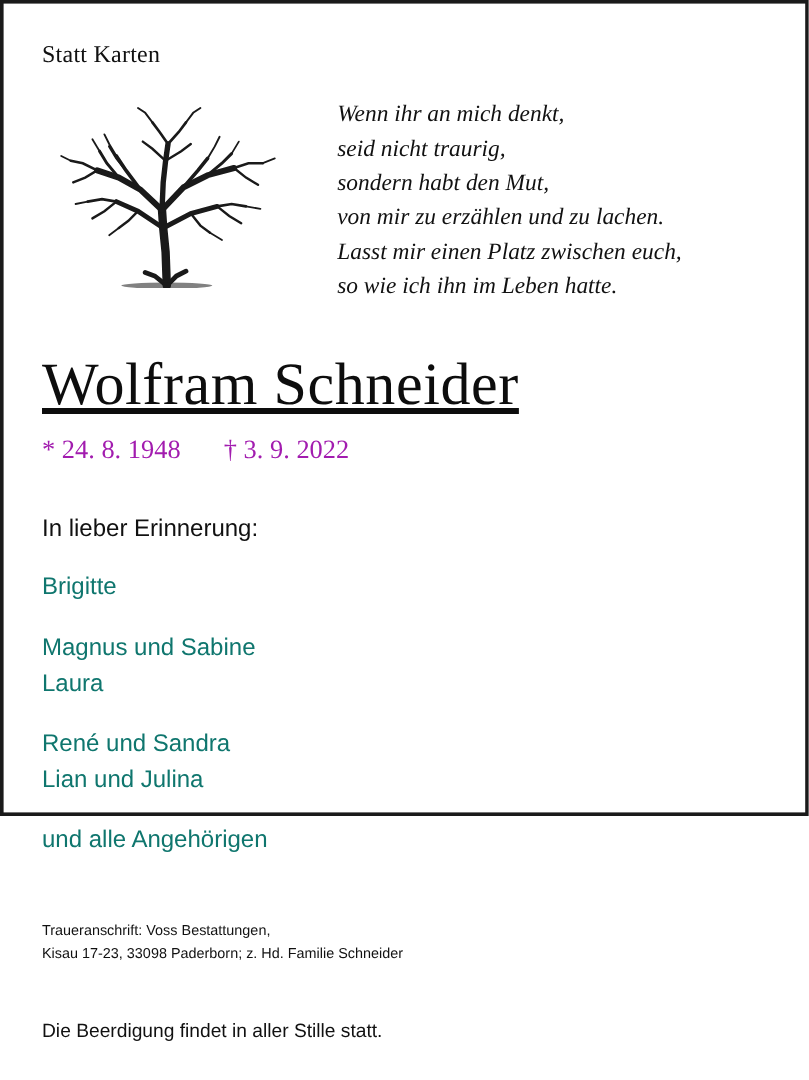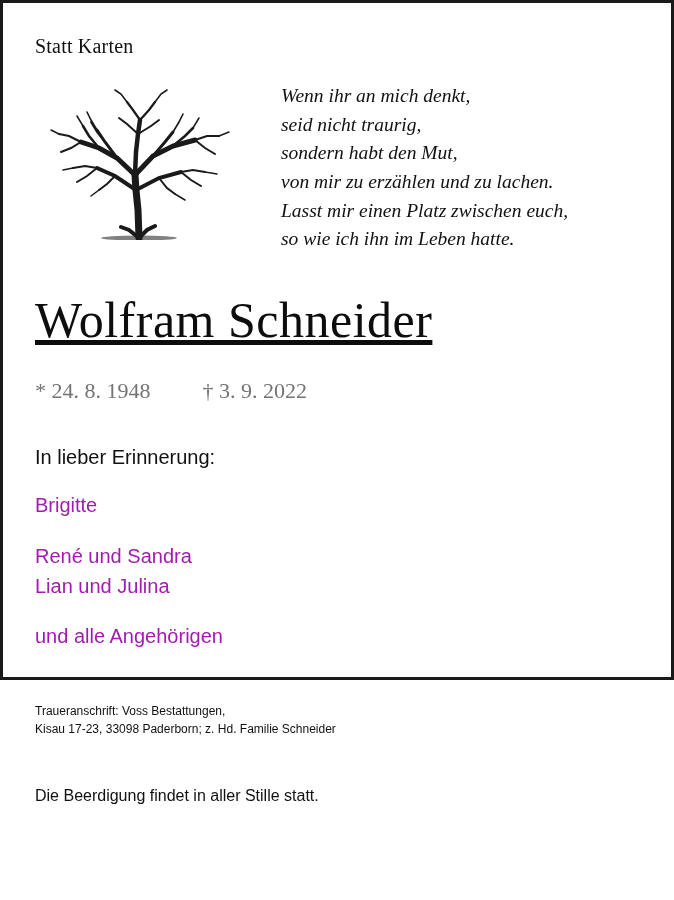--- a/index.html
+++ b/index.html
@@ -64,45 +64,45 @@
     font-weight: 400;
     letter-spacing: 0.5px;
     color: #0d0d0d;
     margin: 40px 0 0 2px;
     line-height: 1.05;
     text-decoration: underline;
   }
   .dates {
     font-family: "Liberation Serif", serif;
     font-size: 22px;
-    color: #737373;
-    margin: 32px 0 0 2px;
+    color: #a21caf;
+    margin: 16px 0 0 2px;
     display: flex;
-    gap: 52px;
+    gap: 36px;
   }
   .memory-intro {
     font-family: "Liberation Sans", sans-serif;
     font-size: 20px;
     color: #111111;
     margin: 42px 0 0 2px;
   }
   .mourners {
     margin: 22px 0 0 2px;
   }
   .mourner-group {
     margin-bottom: 21px;
   }
   .mourner-group:last-child {
     margin-bottom: 0;
   }
   .mourner-line {
     font-family: "Liberation Sans", sans-serif;
     font-size: 20px;
     line-height: 1.48;
-    color: #a21caf;
+    color: #0f766e;
   }
   .address {
     font-family: "Liberation Sans", sans-serif;
     font-size: 12px;
     line-height: 1.55;
     color: #111111;
     margin: 50px 0 0 2px;
   }
   .footer-note {
     font-family: Liberation Sans, sans-serif;
@@ -191,20 +191,24 @@
     <span>† 3. 9. 2022</span>
   </div>
 
   <div class="memory-intro">In lieber Erinnerung:</div>
 
   <div class="mourners">
     <div class="mourner-group">
       <div class="mourner-line">Brigitte</div>
     </div>
     <div class="mourner-group">
+      <div class="mourner-line">Magnus und Sabine</div>
+      <div class="mourner-line">Laura</div>
+    </div>
+    <div class="mourner-group">
       <div class="mourner-line">René und Sandra</div>
       <div class="mourner-line">Lian und Julina</div>
     </div>
     <div class="mourner-group">
       <div class="mourner-line">und alle Angehörigen</div>
     </div>
   </div>
 
   <div class="address">
     <div>Traueranschrift:  Voss Bestattungen,</div>

